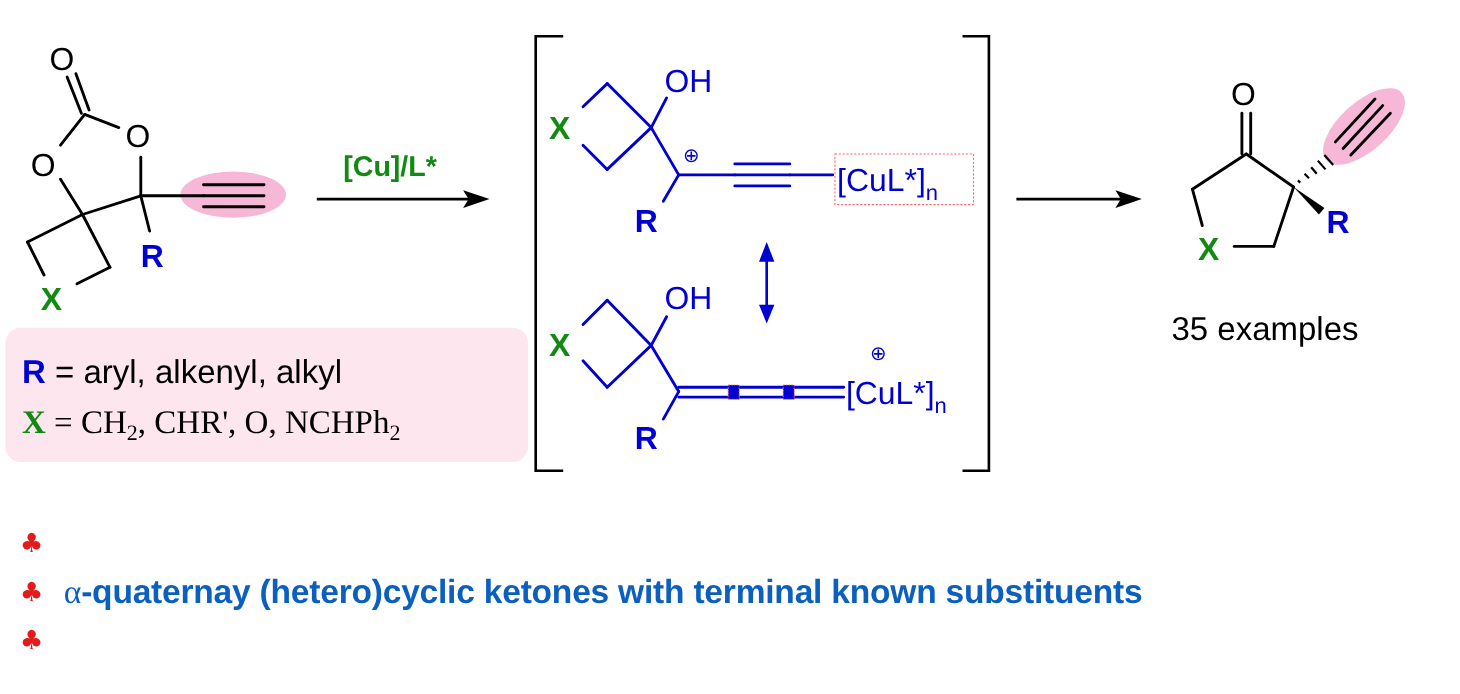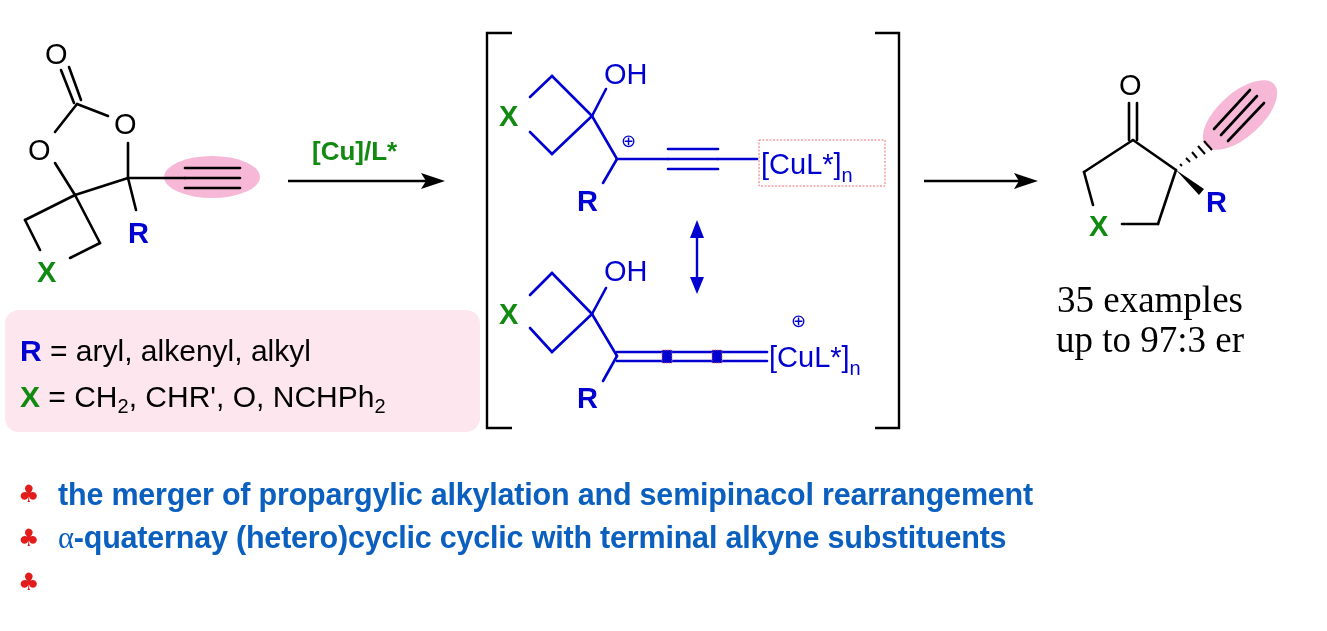--- a/index.html
+++ b/index.html
@@ -6,40 +6,40 @@
   body { width: 1327px; height: 631px; position: relative; overflow: hidden; font-family: "Liberation Sans", sans-serif; }
   svg { position: absolute; left: 0; top: 0; }
   .blk { stroke: #000; stroke-width: 2.6; fill: none; stroke-linecap: round; }
   .blu { stroke: #0000d0; stroke-width: 2.6; fill: none; stroke-linecap: round; }
   .lbl-black { font-family: "Liberation Sans", sans-serif; fill: #000; font-size: 29px; }
   .lbl-blue { font-family: "Liberation Sans", sans-serif; fill: #0000d0; font-size: 29px; }
   .lbl-R { font-family: "Liberation Sans", sans-serif; fill: #0000d0; font-size: 29px; font-weight: bold; }
   .lbl-X { font-family: "Liberation Sans", sans-serif; fill: #128a12; font-size: 29px; font-weight: bold; }
   .cond { font-family: "Liberation Sans", sans-serif; fill: #128a12; font-size: 26px; font-weight: bold; }
   .plus { font-family: "Liberation Sans", sans-serif; fill: #0000d0; font-size: 18px; }
-  .legend-box { position: absolute; left: 5px; top: 310px; width: 475px; height: 122px; background: #fde6ee; border-radius: 14px; }
+  .legend-box { position: absolute; left: 5px; top: 298px; width: 475px; height: 122px; background: #fde6ee; border-radius: 14px; }
   .legend-line { position: absolute; left: 15px; font-size: 30px; color: #000; white-space: nowrap; font-family: "Liberation Sans", sans-serif; }
   .legend-line .k-R { color: #0000d0; font-weight: bold; }
   .legend-line .k-X { color: #128a12; font-weight: bold; }
   .legend-line sub { font-size: 20px; vertical-align: -6px; }
-  .results { position: absolute; left: 1000px; top: 280px; width: 300px; text-align: center; font-size: 37px; line-height: 40px; color: #000; font-family: Liberation Serif, serif; }
+  .results { position: absolute; left: 1000px; top: 280px; width: 300px; text-align: center; font-size: 30px; line-height: 40px; color: #000; font-family: Liberation Sans, sans-serif; }
   .bullets { position: absolute; left: 18px; top: 472px; }
   .bullet { display: flex; align-items: center; height: 44px; }
   .club { color: #e21b1b; font-size: 24px; width: 40px; font-family: "DejaVu Sans", sans-serif; }
   .btext { color: #0b5fbf; font-weight: bold; font-size: 30.5px; letter-spacing: -0.2px; white-space: nowrap; font-family: "Liberation Sans", sans-serif; }
   .alpha { font-family: "Liberation Serif", serif; font-weight: normal; }
 </style>
 </head>
 <body>
 
 <div class="legend-box">
   <div class="legend-line" style="top:24px;">
     <span class="k-R">R</span><span> = aryl, alkenyl, alkyl</span>
   </div>
-  <div class="legend-line" style="top:70px;">
+  <div class="legend-line" style="top:70px;font-family:Liberation Serif, serif;">
     <span class="k-X">X</span><span> = CH</span><sub>2</sub><span>, CHR', O, NCHPh</span><sub>2</sub>
   </div>
 </div>
 
 <svg width="1327" height="631">
 
   <g>
     <ellipse cx="212" cy="177" rx="48" ry="21" fill="#f6b8d6"></ellipse>
 
     <line class="blk" x1="61" y1="70" x2="74" y2="103"></line>
@@ -158,28 +158,26 @@
 
     <polygon points="1176,170 1204,189 1199,195" fill="#000"></polygon>
     <text class="lbl-black" x="1119" y="95">O</text>
     <text class="lbl-R" x="1206" y="212">R</text>
     <text class="lbl-X" x="1089" y="236">X</text>
   </g>
 </svg>
 
 <div class="results">
   <div>35 examples</div>
-  <div>up to 97:3 er</div>
 </div>
 
 <div class="bullets">
   <div class="bullet">
     <span class="club">♣</span>
-    <span class="btext">the merger of propargylic alkylation and semipinacol rearrangement</span>
   </div>
   <div class="bullet">
     <span class="club">♣</span>
-    <span class="btext"><span class="alpha">α</span><span>-quaternay (hetero)cyclic cyclic with terminal alkyne substituents</span></span>
+    <span class="btext"><span class="alpha">α</span><span>-quaternay (hetero)cyclic ketones with terminal known substituents</span></span>
   </div>
   <div class="bullet">
     <span class="club">♣</span>
   </div>
 </div>
 
 </body></html>

